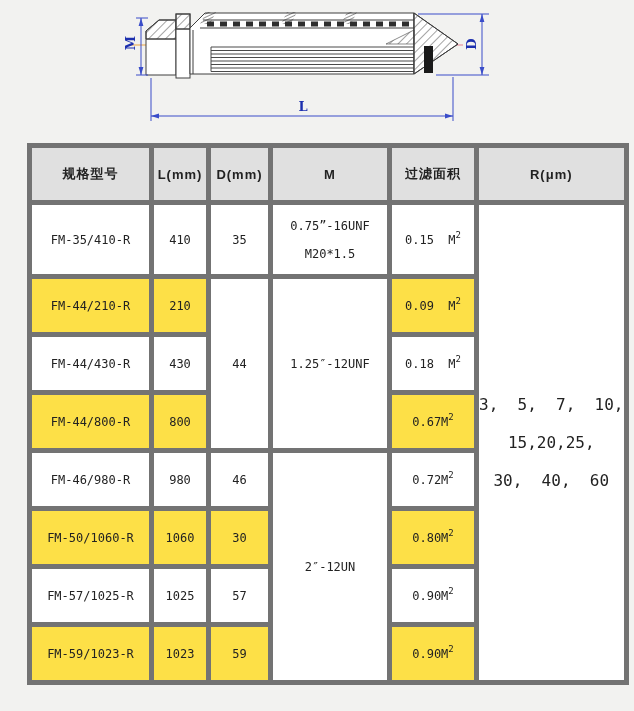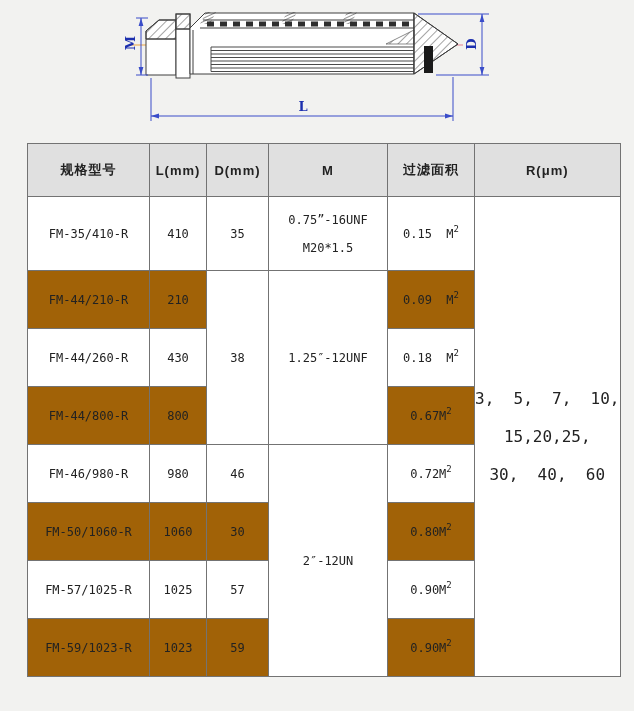--- a/index.html
+++ b/index.html
@@ -11,35 +11,35 @@
     position:relative;
     overflow:hidden;
   }
   .diagram-wrap{position:absolute;left:0;top:0;width:634px;height:140px;}
   .spec-table{
     position:absolute;left:27px;top:143px;
     border-collapse:collapse;table-layout:fixed;
     background:#fff;
   }
   .spec-table th,.spec-table td{
-    border:1px solid #737373;
+    border:5px solid #737373;
     text-align:center;vertical-align:middle;
     font-size:12px;font-weight:normal;
     padding:0;
   }
   .spec-table thead th{
     background:#e0e0e0;
     font-weight:bold;font-size:13px;
     height:52px;
     font-family:"Liberation Sans","DejaVu Sans",sans-serif;
     letter-spacing:1px;
   }
   tr.h-big{height:74px;}
   tr.h-std{height:58px;}
-  td.blue{background:#a16207;}
+  td.blue{background:#fde047;}
   .m-line{line-height:14px;}
   .m-line + .m-line{margin-top:14px;}
   .pre{white-space:pre;}
   sup.sq{font-size:9px;vertical-align:6px;line-height:0;}
   .r-line{white-space:pre;line-height:38px;font-size:16px;}
   text.dim{font-family:"DejaVu Serif","Liberation Serif",serif;font-weight:bold;font-size:13px;fill:#1c2fae;}
 </style>
 </head>
 <body>
 
@@ -182,26 +182,26 @@
       <td><span class="pre">0.15  M</span><sup class="sq">2</sup></td>
       <td rowspan="8">
         <div class="r-line">3,  5,  7,  10,</div>
         <div class="r-line">15,20,25,</div>
         <div class="r-line">30,  40,  60</div>
       </td>
     </tr>
     <tr class="h-std">
       <td class="blue">FM-44/210-R</td>
       <td class="blue">210</td>
-      <td rowspan="3">38</td>
+      <td rowspan="3">44</td>
       <td rowspan="3">1.25″-12UNF</td>
       <td class="blue"><span class="pre">0.09  M</span><sup class="sq">2</sup></td>
     </tr>
     <tr class="h-std">
-      <td>FM-44/260-R</td>
+      <td>FM-44/430-R</td>
       <td>430</td>
       <td><span class="pre">0.18  M</span><sup class="sq">2</sup></td>
     </tr>
     <tr class="h-std">
       <td class="blue">FM-44/800-R</td>
       <td class="blue">800</td>
       <td class="blue"><span class="pre">0.67M</span><sup class="sq">2</sup></td>
     </tr>
     <tr class="h-std">
       <td>FM-46/980-R</td>

